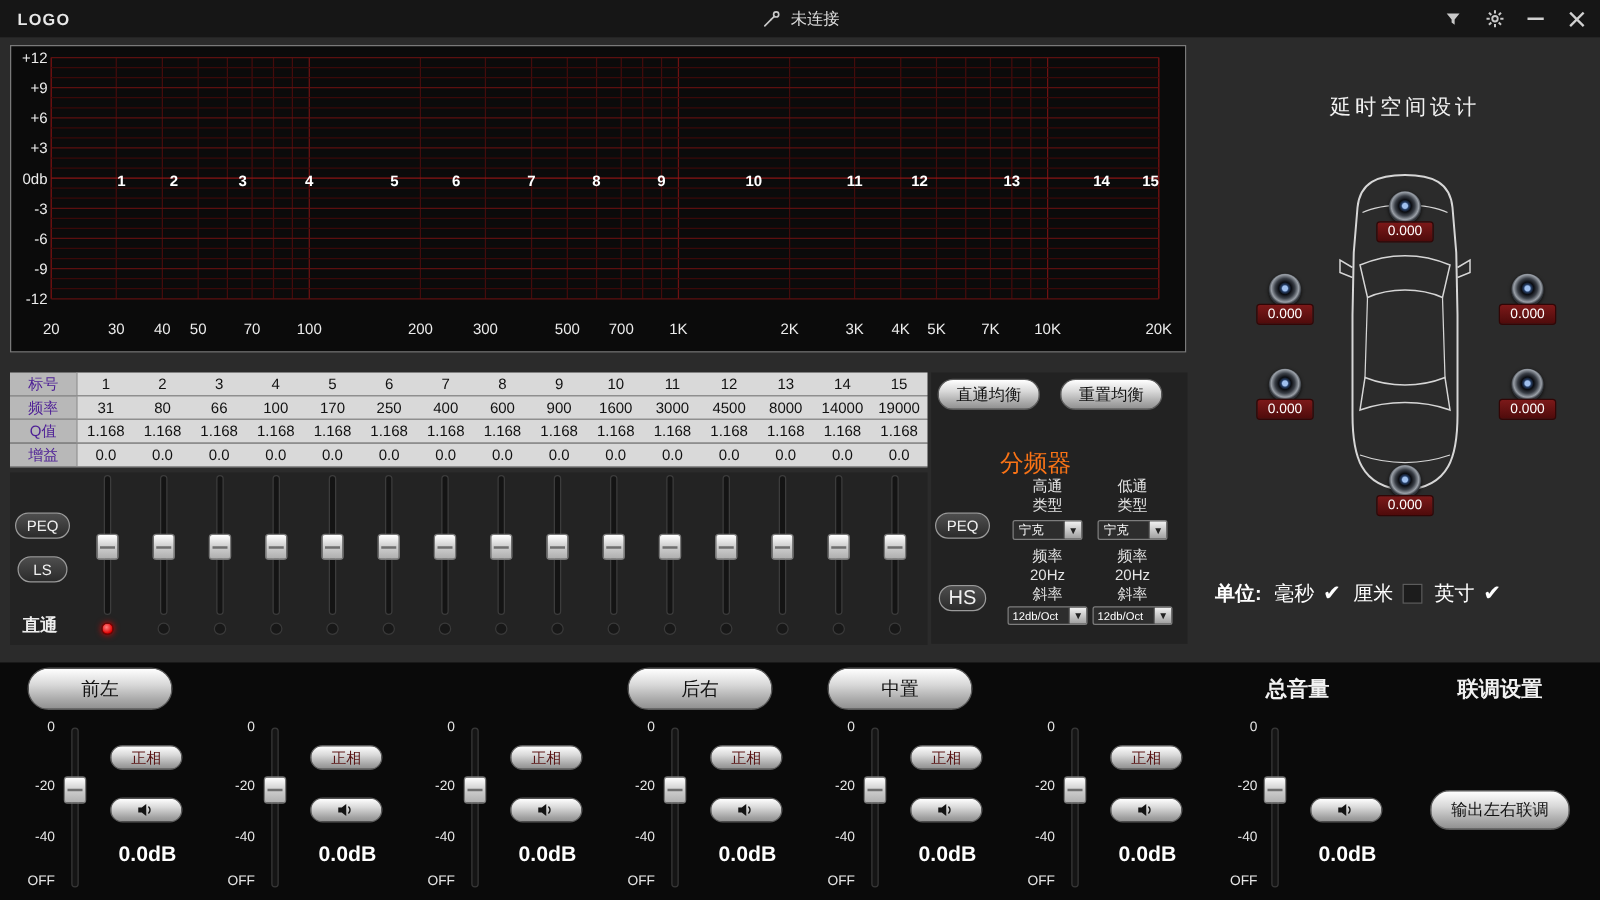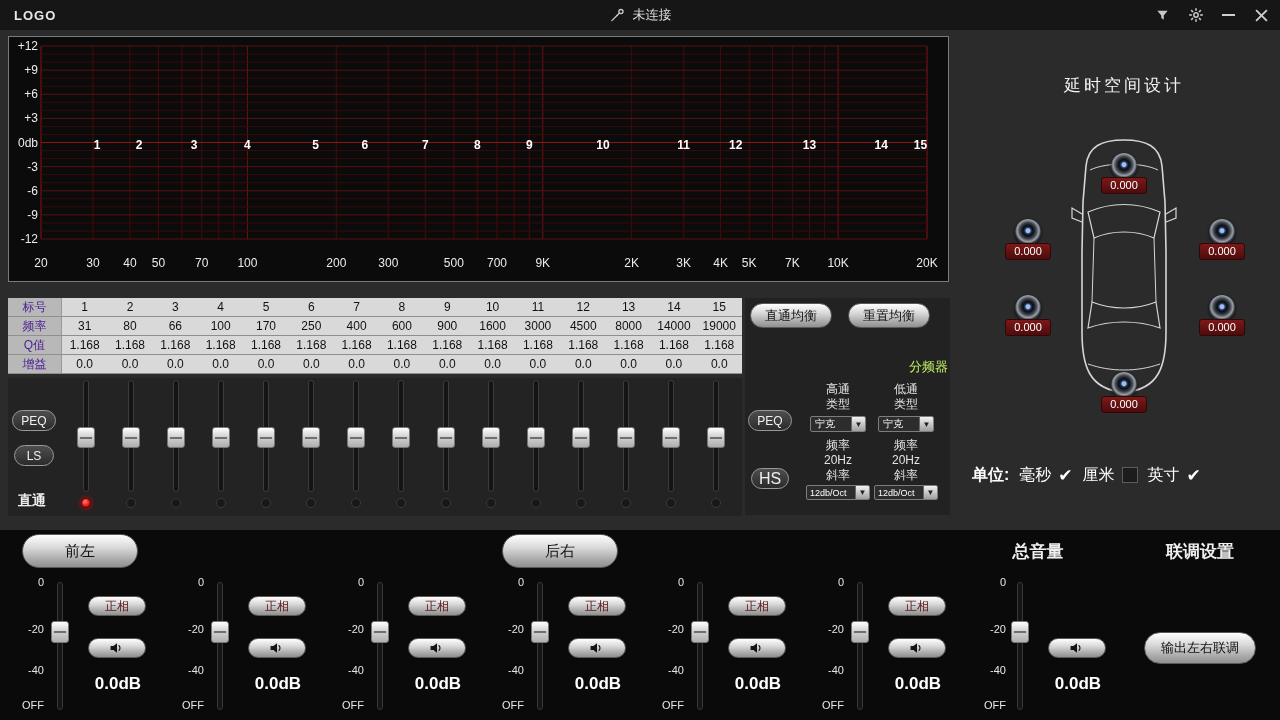--- a/index.html
+++ b/index.html
@@ -31,21 +31,21 @@
 .btn-dark{background:linear-gradient(180deg,#4e4e4e,#2b2b2b);border:1px solid #9a9a9a;border-radius:11px;color:#f0f0f0;display:flex;align-items:center;justify-content:center;cursor:pointer;position:absolute;}
 .abs-btn{position:absolute;}
 .direct-label{position:absolute;left:18px;top:462px;font-size:14px;font-weight:bold;color:#eee;}
 
 .eq-track{position:absolute;top:350px;width:6px;height:112px;background:#141414;border:1px solid #3c3c3c;border-radius:3px;}
 .eq-handle{position:absolute;top:397px;width:18px;height:21px;border-radius:3px;background:linear-gradient(180deg,#ffffff,#d2d2d2 45%,#aeaeae);border:1px solid #777;}
 .eq-handle::after{content:"";position:absolute;left:2px;right:2px;top:9px;height:2px;background:#6f6f6f;}
 .eq-dot{position:absolute;top:468px;width:10px;height:10px;border-radius:50%;background:#181818;border:1px solid #3a3a3a;}
 .eq-dot.on{background:radial-gradient(circle at 40% 35%,#ff8080,#e00000 70%);border-color:#7a0000;box-shadow:0 0 5px rgba(255,0,0,.8);}
 
-#xover-title{position:absolute;left:800px;top:328px;width:148px;text-align:right;font-size:13px;color:#bef264;}
+#xover-title{position:absolute;left:800px;top:328px;width:148px;text-align:left;font-size:19px;color:#f97316;}
 .xcol{position:absolute;top:352px;width:68px;display:flex;flex-direction:column;align-items:center;color:#e4e4e4;font-size:12px;line-height:15px;}
 #xcol-hp{left:804px;} #xcol-lp{left:872px;}
 .dd{margin-top:4px;width:56px;height:16px;display:flex;background:#2d2d2d;border:1px solid #7d7d7d;border-radius:2px;overflow:hidden;cursor:pointer;}
 .dd-text{flex:1;font-size:10px;color:#fff;display:flex;align-items:center;padding-left:4px;line-height:normal;}
 .dd-arrow{width:14px;background:linear-gradient(#f2f2f2,#9f9f9f);color:#222;font-size:8px;display:flex;align-items:center;justify-content:center;border-left:1px solid #666;}
 .dd2{width:64px;height:15px;margin-top:2px;}
 .dd2 .dd-text{font-size:9px;padding-left:3px;}
 .xgap{margin-top:6px;}
 
 #delay-title{position:absolute;left:1024px;top:44px;width:200px;text-align:center;font-size:17px;letter-spacing:3px;color:#f2f2f2;}
@@ -195,21 +195,21 @@
       <div class="xlab" style="left: 14px;">20</div>
       <div class="xlab" style="left: 66.0056px;">30</div>
       <div class="xlab" style="left: 102.904px;">40</div>
       <div class="xlab" style="left: 131.525px;">50</div>
       <div class="xlab" style="left: 174.681px;">70</div>
       <div class="xlab" style="left: 220.429px;">100</div>
       <div class="xlab" style="left: 309.333px;">200</div>
       <div class="xlab" style="left: 361.339px;">300</div>
       <div class="xlab" style="left: 426.858px;">500</div>
       <div class="xlab" style="left: 470.015px;">700</div>
-      <div class="xlab" style="left: 515.762px;">9K</div>
+      <div class="xlab" style="left: 515.762px;">1K</div>
       <div class="xlab" style="left: 604.667px;">2K</div>
       <div class="xlab" style="left: 656.672px;">3K</div>
       <div class="xlab" style="left: 693.571px;">4K</div>
       <div class="xlab" style="left: 722.192px;">5K</div>
       <div class="xlab" style="left: 765.348px;">7K</div>
       <div class="xlab" style="left: 811.096px;">10K</div>
       <div class="xlab" style="left: 900px;">20K</div>
       <div class="bandnum" style="left: 78.2113px;">1</div>
       <div class="bandnum" style="left: 120.18px;">2</div>
       <div class="bandnum" style="left: 175.134px;">3</div>
@@ -497,20 +497,21 @@
     <div class="ch-track" style="left: 537px;"></div>
     <div class="ch-handle" style="left: 531px;"></div>
     <div class="small-btn btn-silver phase-btn" style="left: 568px; top: 66px;">正相</div>
     <div class="small-btn btn-silver" style="left: 568px; top: 108px;">
       <svg width="16" height="12" viewBox="0 0 20 14">
         <path d="M2 4.5h3.5L10 1v12L5.5 9.5H2z" fill="#141414"></path>
         <path d="M12.5 4a4.2 4.2 0 0 1 0 6" fill="none" stroke="#141414" stroke-width="1.4" stroke-linecap="round"></path>
       </svg>
     </div>
     <div class="gain-val" style="left: 560px; top: 144px;">0.0dB</div>
+    <div class="chan-btn btn-silver" style="left: 662px;">中置</div>
     <div class="scale-lab" style="left: 654px; top: 46px;">0</div>
     <div class="scale-lab" style="left: 654px; top: 93px;">-20</div>
     <div class="scale-lab" style="left: 654px; top: 134px;">-40</div>
     <div class="scale-lab" style="left: 654px; top: 169px;">OFF</div>
     <div class="ch-track" style="left: 697px;"></div>
     <div class="ch-handle" style="left: 691px;"></div>
     <div class="small-btn btn-silver phase-btn" style="left: 728px; top: 66px;">正相</div>
     <div class="small-btn btn-silver" style="left: 728px; top: 108px;">
       <svg width="16" height="12" viewBox="0 0 20 14">
         <path d="M2 4.5h3.5L10 1v12L5.5 9.5H2z" fill="#141414"></path>

